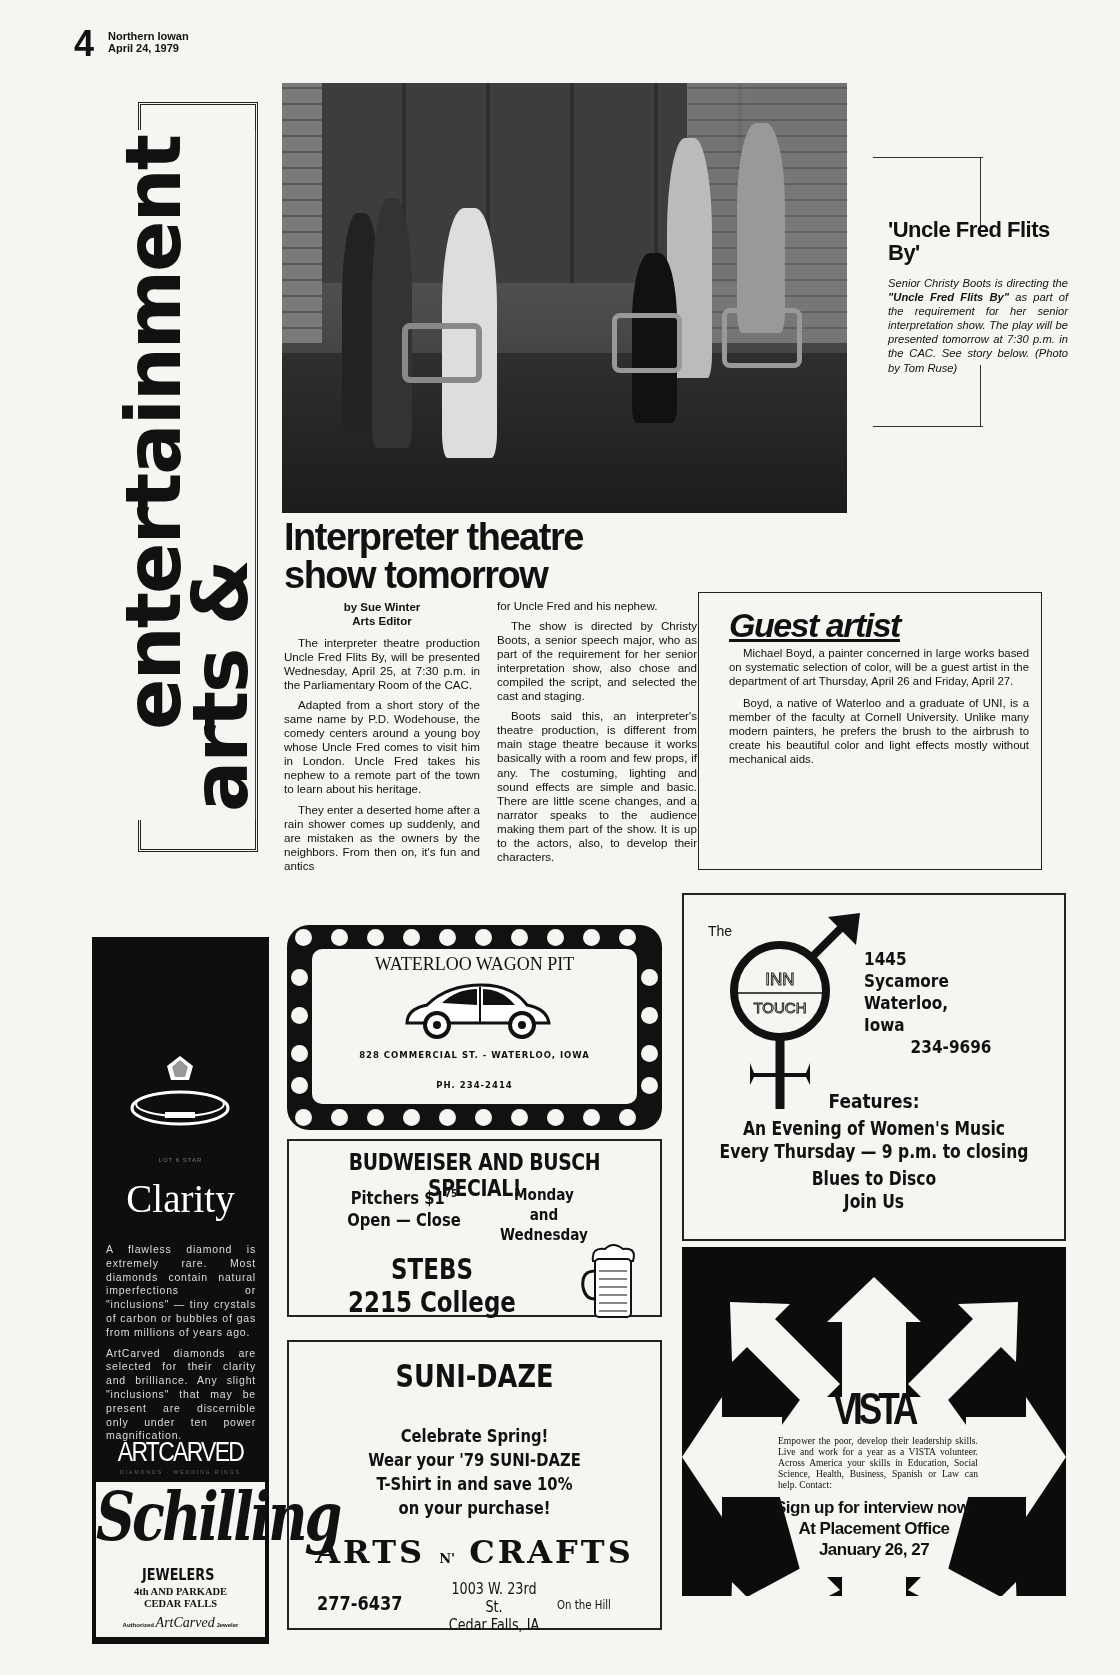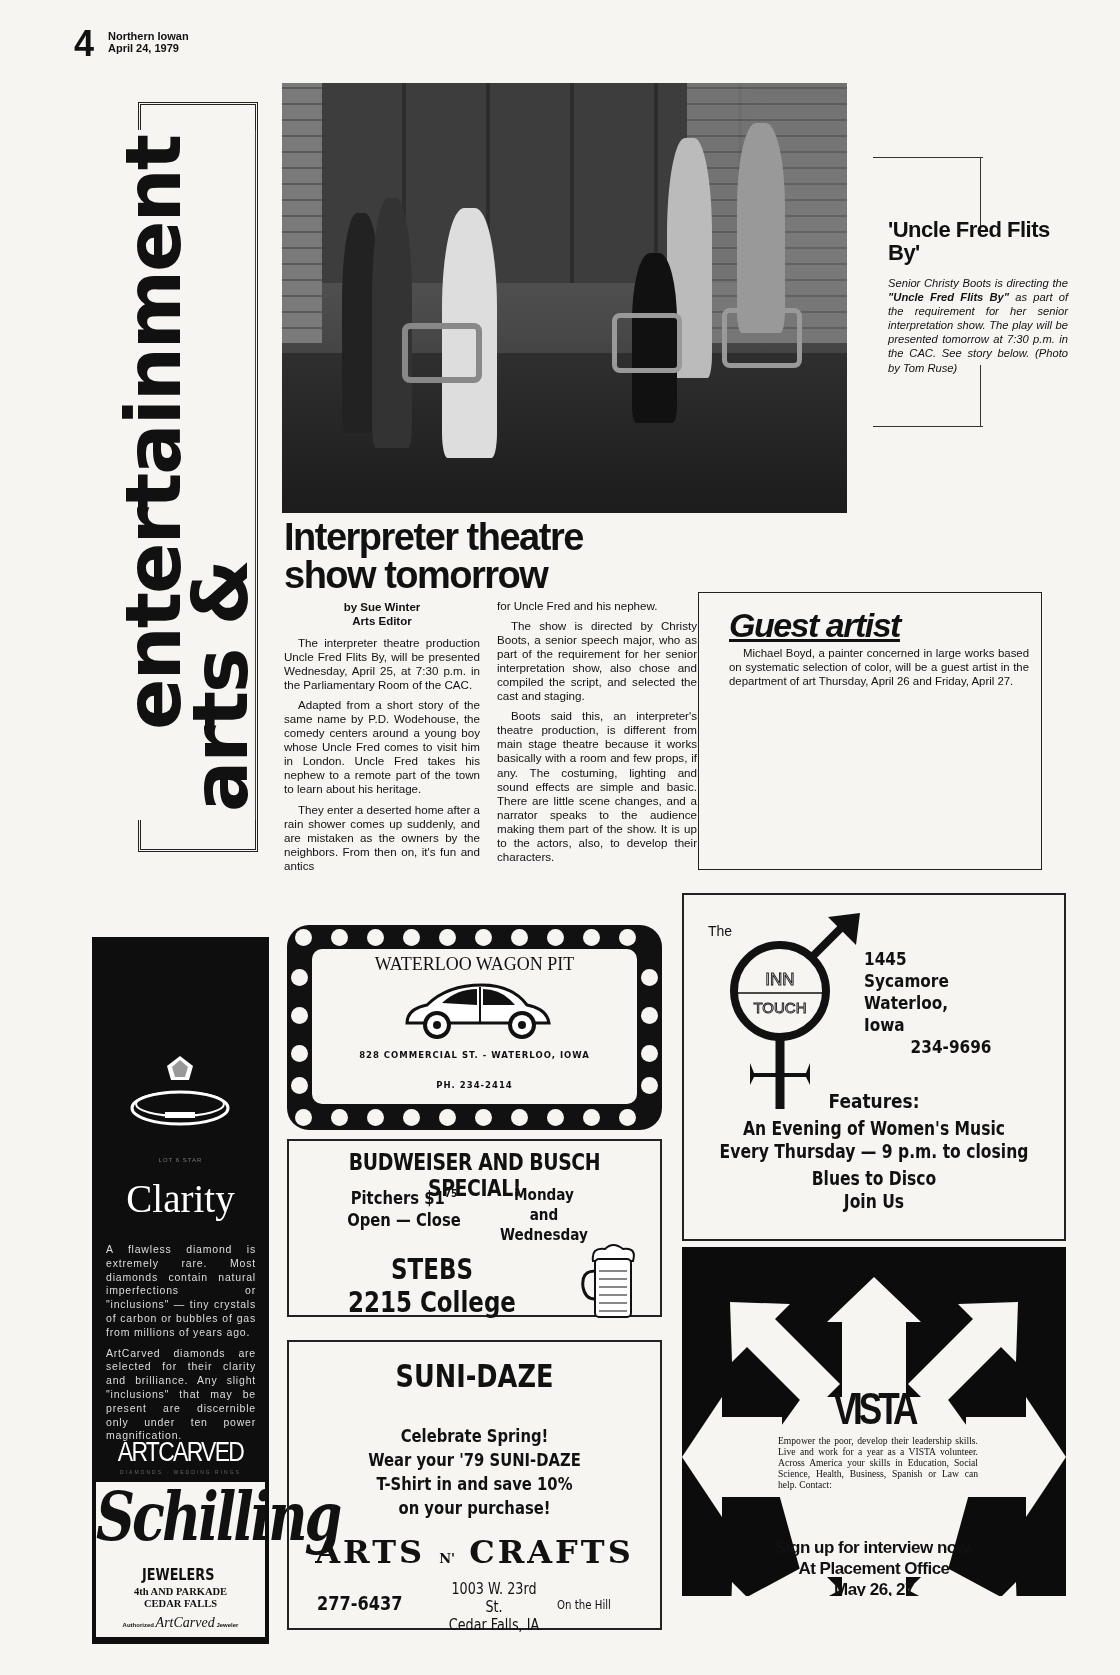--- a/index.html
+++ b/index.html
@@ -106,21 +106,21 @@
   .inn-addr div:nth-child(1), .inn-addr div:nth-child(2) { text-align:left; }
   .inn-feat { position:absolute; left:0; top:194px; width:100%; text-align:center; font: bold 20px/24px "DejaVu Sans", sans-serif; transform: scaleX(0.85); }
   .inn-lines { position:absolute; left:0; top:222px; width:100%; text-align:center; font: bold 19px/23px "DejaVu Sans", sans-serif; transform: scaleX(0.82); }
   .inn-lines .gap { height: 4px; }
 
   
   .vista { left: 682px; top: 1247px; width: 384px; height: 349px; background: #0c0c0c; overflow:hidden; }
   .vista-star { position:absolute; left:0; top:0; width:384px; height:405px; }
   .vista-logo { position:absolute; left:0; top:140px; width:100%; text-align:center; font: bold 44px/44px "Liberation Sans", sans-serif; letter-spacing: -5px; transform: scaleX(0.8); color:#111; }
   .vista-body { position:absolute; left:96px; top:188px; width:200px; font: 9.6px/11px "Liberation Serif", serif; text-align: justify; color:#111; }
-  .vista-cta { position:absolute; left:0; top:250px; width:100%; text-align:center; font: bold 17px/21px "Liberation Sans", sans-serif; color:#111; letter-spacing:-0.5px;margin-top:40px; }
+  .vista-cta { position:absolute; left:0; top:250px; width:100%; text-align:center; font: bold 17px/21px "Liberation Sans", sans-serif; color:#111; letter-spacing:-0.5px; }
 </style>
 </head>
 <body>
 
 <div class="abs page-num">4</div>
 <div class="abs masthead">
   <div>Northern Iowan</div>
   <div>April 24, 1979</div>
 </div>
 
@@ -169,20 +169,21 @@
 </div>
 <div class="abs col col2">
   <p class="noind">for Uncle Fred and his nephew.</p>
   <p>The show is directed by Christy Boots, a senior speech major, who as part of the requirement for her senior interpretation show, also chose and compiled the script, and selected the cast and staging.</p>
   <p>Boots said this, an interpreter's theatre production, is different from main stage theatre because it works basically with a room and few props, if any. The costuming, lighting and sound effects are simple and basic. There are little scene changes, and a narrator speaks to the audience making them part of the show. It is up to the actors, also, to develop their characters.</p>
 </div>
 
 <div class="abs guest">
   <h2>Guest artist</h2>
   <p>Michael Boyd, a painter concerned in large works based on systematic selection of color, will be a guest artist in the department of art Thursday, April 26 and Friday, April 27.</p>
+  <p>Boyd, a native of Waterloo and a graduate of UNI, is a member of the faculty at Cornell University. Unlike many modern painters, he prefers the brush to the airbrush to create his beautiful color and light effects mostly without mechanical aids.</p>
 </div>
 
 <div class="abs diam">
   <svg class="ring" viewBox="0 0 110 80">
     <ellipse cx="55" cy="56" rx="48" ry="16" fill="none" stroke="#fff" stroke-width="3"></ellipse>
     <ellipse cx="55" cy="52" rx="44" ry="12" fill="none" stroke="#fff" stroke-width="2"></ellipse>
     <polygon points="55,4 68,14 64,28 46,28 42,14" fill="#fff"></polygon>
     <polygon points="55,8 63,15 60,25 50,25 47,15" fill="#999"></polygon>
     <rect x="40" y="60" width="30" height="6" fill="#fff"></rect>
   </svg>
@@ -346,15 +347,15 @@
       <polygon points="254,165 319,100 334,115 336,55 276,57 291,72 226,137"></polygon>
       <polygon points="130,315 65,350 50,335 48,395 108,393 93,378 158,343"></polygon>
       <polygon points="254,315 319,350 334,335 336,395 276,393 291,378 226,343"></polygon>
     </g>
   </svg>
   <div class="vista-logo">VISTA</div>
   <div class="vista-body">Empower the poor, develop their leadership skills. Live and work for a year as a VISTA volunteer. Across America your skills in Education, Social Science, Health, Business, Spanish or Law can help. Contact:</div>
   <div class="vista-cta">
     <div>Sign up for interview now.</div>
     <div>At Placement Office</div>
-    <div>May 26, 27</div>
+    <div>January 26, 27</div>
   </div>
 </div>
 
 </body></html>

